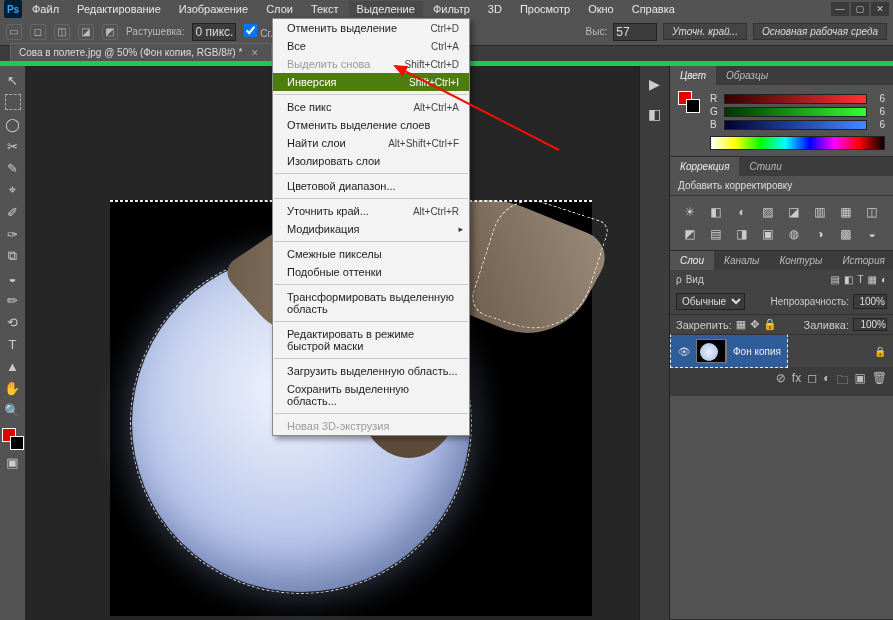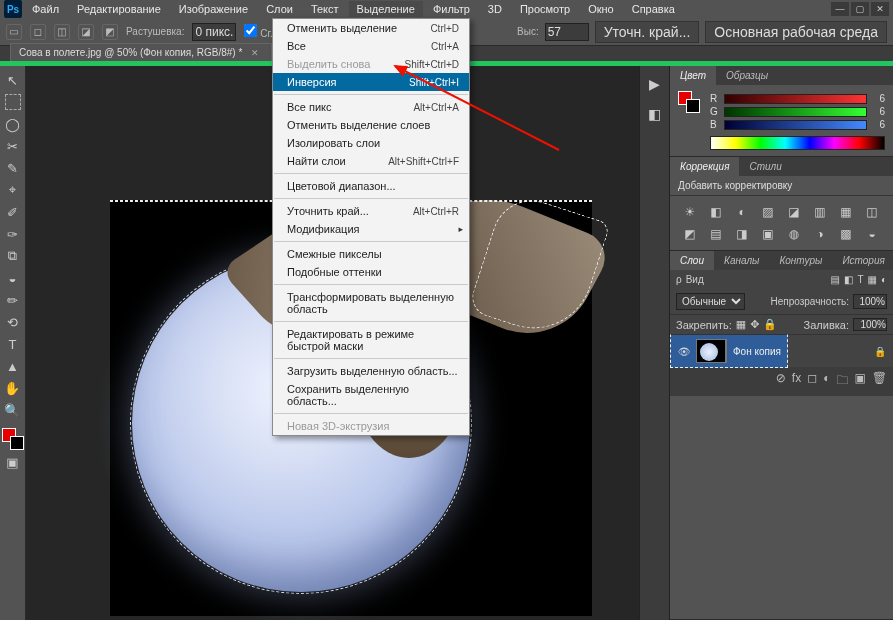--- a/index.html
+++ b/index.html
@@ -9,21 +9,21 @@
   .logo { width:18px; height:18px; background:#001e36; color:#31a8ff; font-weight:bold; font-size:10px; display:flex; align-items:center; justify-content:center; border-radius:2px; }
   .menubar .m { padding:2px 8px; cursor:default; color:#e8e8e8; }
   .menubar .m.open { background:#4a4a4a; }
   .win-controls { margin-left:auto; display:flex; gap:2px; }
   .win-controls span { width:18px; height:14px; background:#3a3a3a; display:flex; align-items:center; justify-content:center; font-size:9px; }
   
   .optbar { height:28px; background:#535353; border-bottom:1px solid #2a2a2a; display:flex; align-items:center; padding:0 6px; gap:8px; font-size:10px; color:#bbb; }
   .optbar .ico { width:16px;height:16px;display:flex;align-items:center;justify-content:center;border:1px solid #666;border-radius:2px; }
   .optbar input[type=text]{width:44px;background:#3c3c3c;border:1px solid #222;color:#ddd;font-size:12px;padding:1px 2px;}
   .optbar .right { margin-left:auto; display:flex; gap:6px; align-items:center;}
-  .optbar .btn { border:1px solid #333; padding:2px 8px; background:#444; color:#ddd; font-size:14px;}
+  .optbar .btn { border:1px solid #333; padding:2px 8px; background:#444; color:#ddd; font-size:10px;font-style:italic;}
   
   .tabrow { height:20px; background:#3c3c3c; display:flex; align-items:flex-end; padding-left:10px; border-bottom:5px solid #22c55e;}
   .tabrow .tab { background:#535353; color:#ddd; font-size:10px; padding:3px 12px 3px 8px; border-top:1px solid #666; border-left:1px solid #666; border-right:1px solid #666; position:relative;}
   .tabrow .tab .x { margin-left:6px; font-size:9px; color:#aaa;}
   
   .shell { display:flex; height:calc(100% - 66px); }
   .toolbox { width:26px; background:#535353; display:flex; flex-direction:column; align-items:center; gap:2px; padding-top:4px; border-right:1px solid #2a2a2a;}
   .tool { width:20px; height:20px; display:flex; align-items:center; justify-content:center; font-size:13px; color:#ccc; position:relative;}
   .tool.dashed::after{content:"";position:absolute;inset:2px;border:1px dashed #aaa;}
   .swatches { margin-top:6px; width:22px;height:22px; position:relative;}
@@ -43,21 +43,21 @@
   .owl .eyeL,.owl .eyeR{position:absolute;top:112px;width:18px;height:18px;border-radius:50%;background:radial-gradient(circle,#f6d36b 35%,#3a2a12 38%);}
   .owl .eyeL{left:118px;} .owl .eyeR{left:150px;}
   .owl .beak{position:absolute;left:136px;top:134px;width:0;height:0;border-left:7px solid transparent;border-right:7px solid transparent;border-top:14px solid #3a2a12;}
   .sel { position:absolute; border:1px dashed #eee;}
   .selT{left:0;top:0;width:100%;height:0;}
   .selW{right:-2px;top:4px;width:110px;height:126px;border-radius:40px 12px 60px 20px;transform:rotate(18deg);}
   
   .menu { position:absolute; left:272px; top:18px; width:198px; background:#f3f3f3; color:#222; border:1px solid #8a8a8a; box-shadow:3px 3px 6px rgba(0,0,0,.4); z-index:50;}
   .menu .item { display:flex; align-items:center; padding:3px 10px 3px 14px; font-size:11px; position:relative; cursor:default;}
   .menu .item .sc { margin-left:auto; color:#444; font-size:10px;}
-  .menu .item.hl { background:#0369a1; color:#fff;}
+  .menu .item.hl { background:#4d7c0f; color:#fff;}
   .menu .item.hl .sc{color:#fff;}
   .menu .item.dis { color:#9a9a9a;}
   .menu .item.sub::after{content:"▸";position:absolute;right:6px;font-size:9px;color:#333;}
   .menu hr { border:none; border-top:1px solid #c9c9c9; margin:3px 1px;}
   .arrow { position:absolute; left:391px; top:62px; width:170px; height:90px; z-index:60; pointer-events:none;}
   
   .side-collapsed { width:30px; background:#3c3c3c; border-left:1px solid #222; display:flex; flex-direction:column; align-items:center; gap:10px; padding-top:8px;}
   .side-collapsed .ic{width:20px;height:20px;display:flex;align-items:center;justify-content:center;font-size:14px;color:#ccc;}
   .rightdock { width:224px; background:#535353; border-left:1px solid #222; display:flex; flex-direction:column; font-size:10px;}
   .panel { border-bottom:1px solid #2a2a2a;}
@@ -328,25 +328,25 @@
     </div>
     <hr>
     <div class="item">
       <span>Все пикс</span>
       <span class="sc">Alt+Ctrl+A</span>
     </div>
     <div class="item">
       <span>Отменить выделение слоев</span>
     </div>
     <div class="item">
-      <span>Изолировать слои</span>
-    </div>
-    <div class="item">
       <span>Найти слои</span>
       <span class="sc">Alt+Shift+Ctrl+F</span>
+    </div>
+    <div class="item">
+      <span>Изолировать слои</span>
     </div>
     <hr>
     <div class="item">
       <span>Цветовой диапазон...</span>
     </div>
     <hr>
     <div class="item">
       <span>Уточнить край...</span>
       <span class="sc">Alt+Ctrl+R</span>
     </div>

